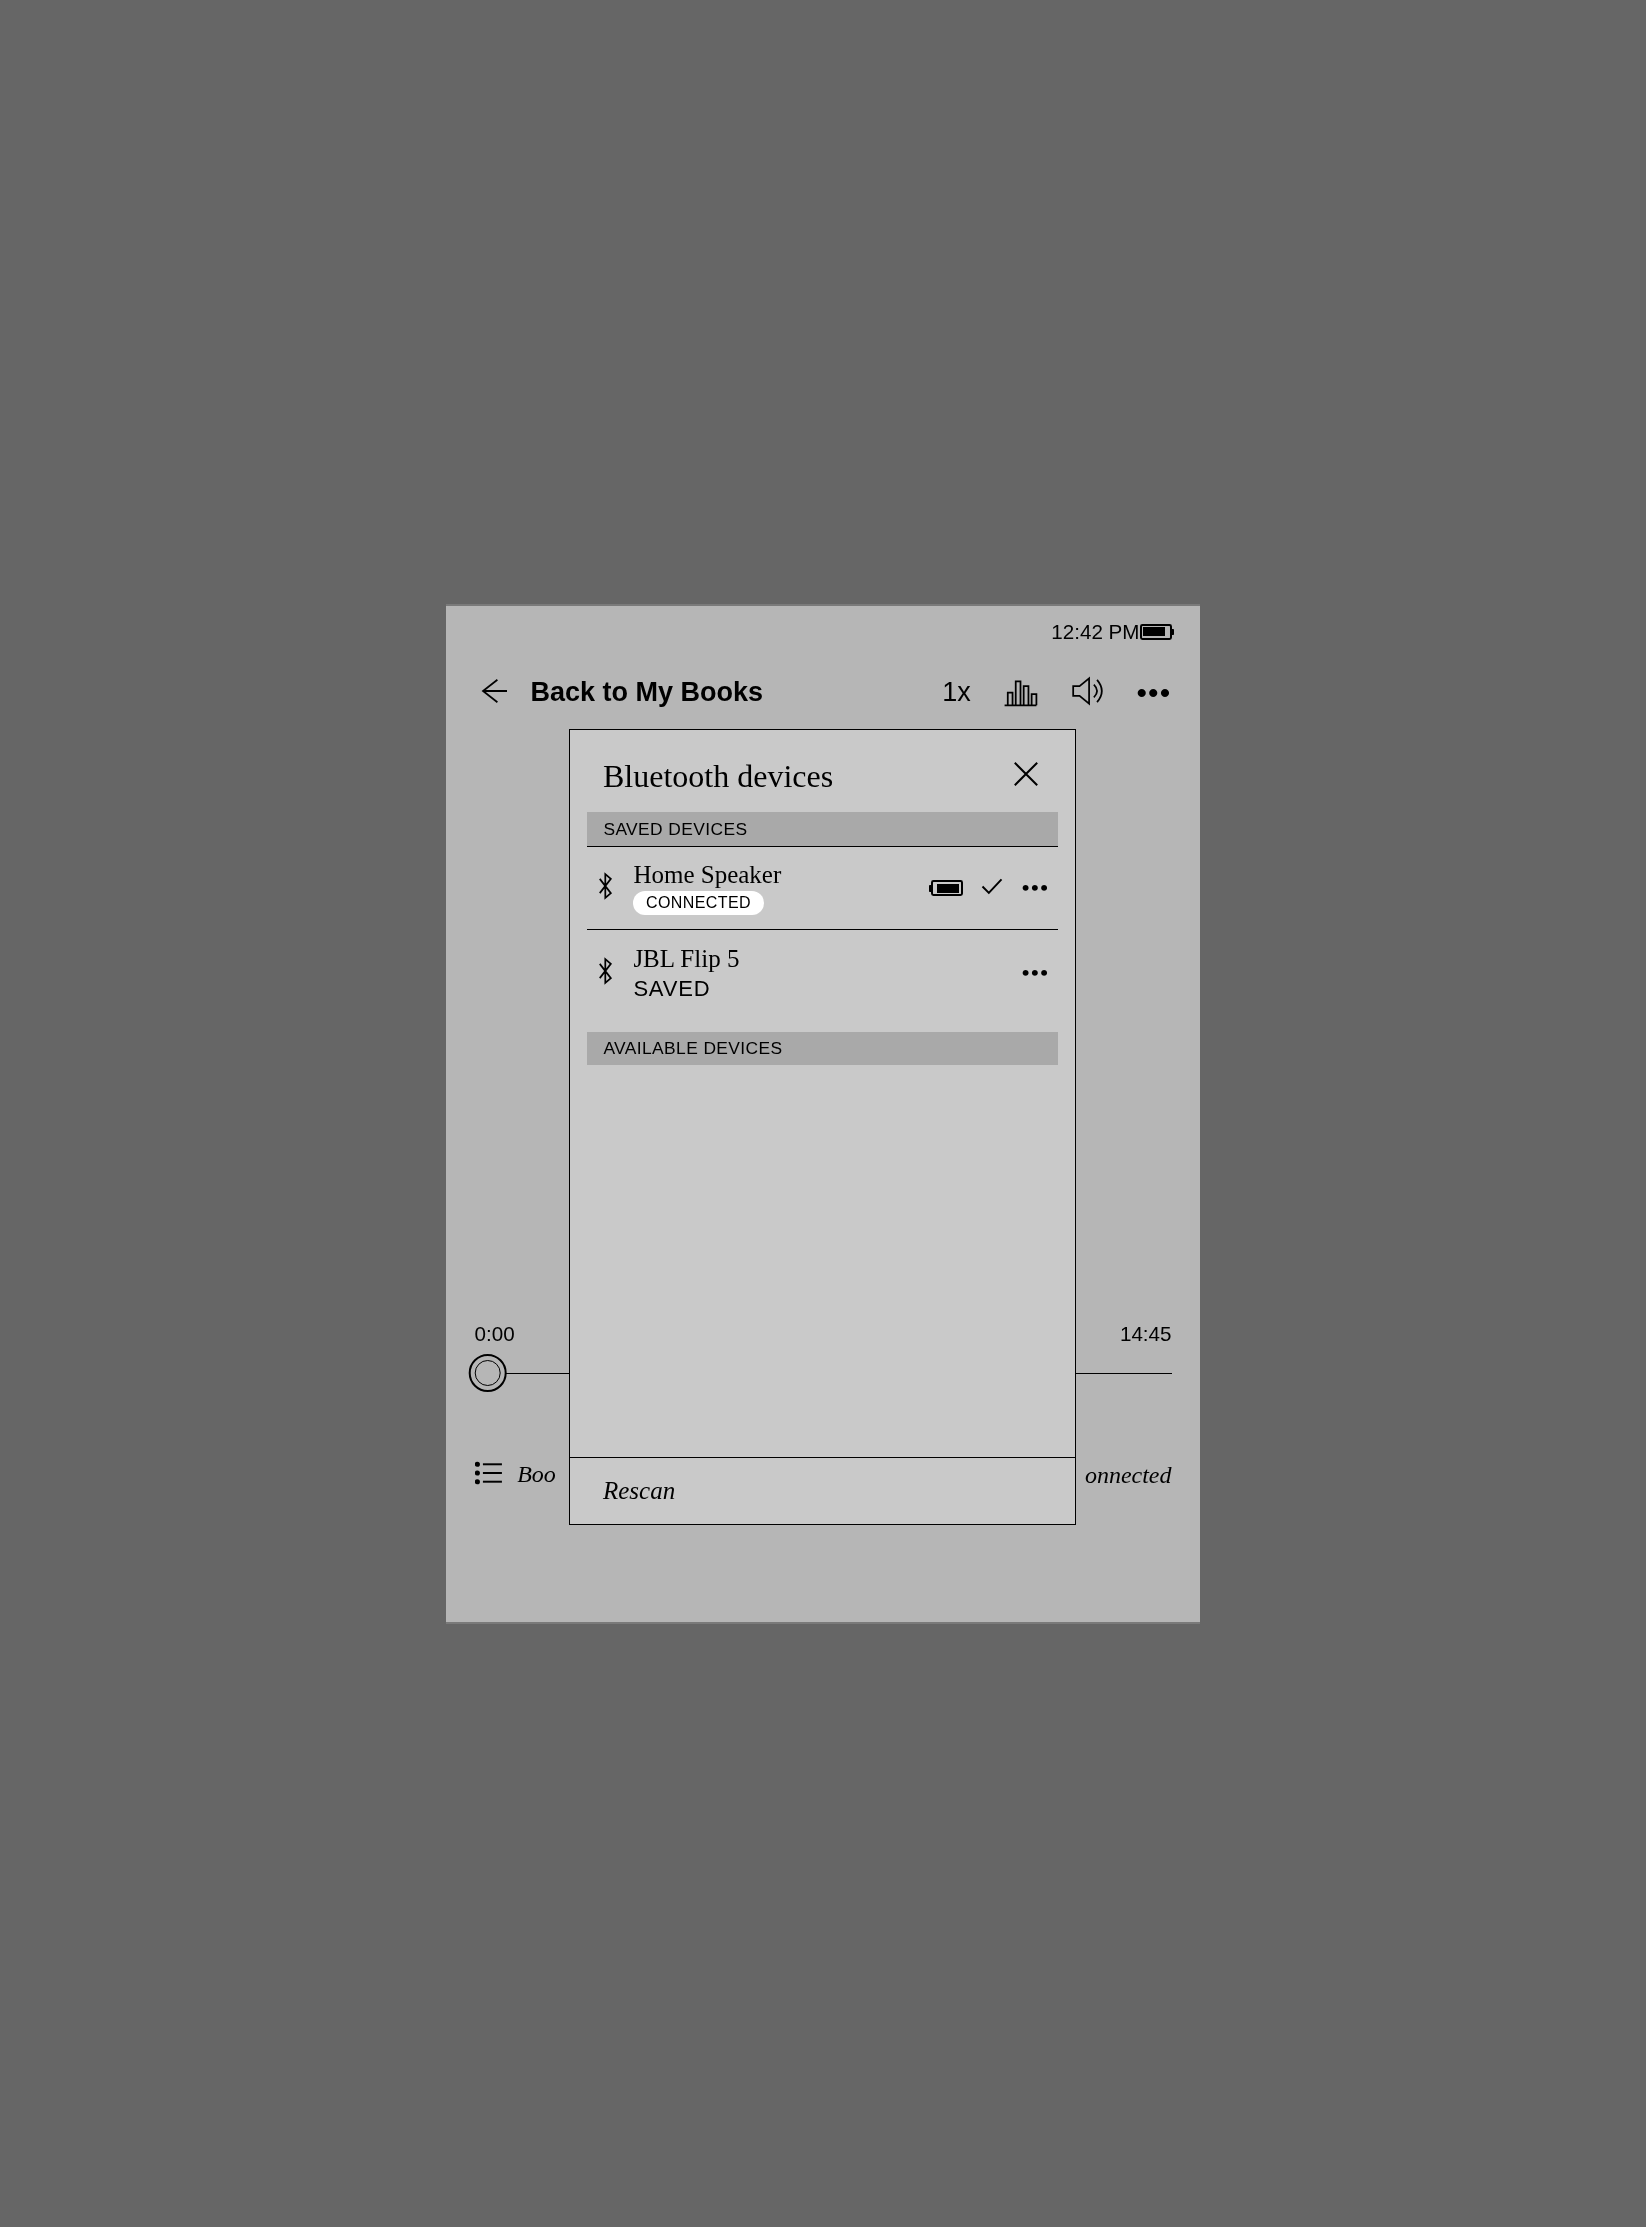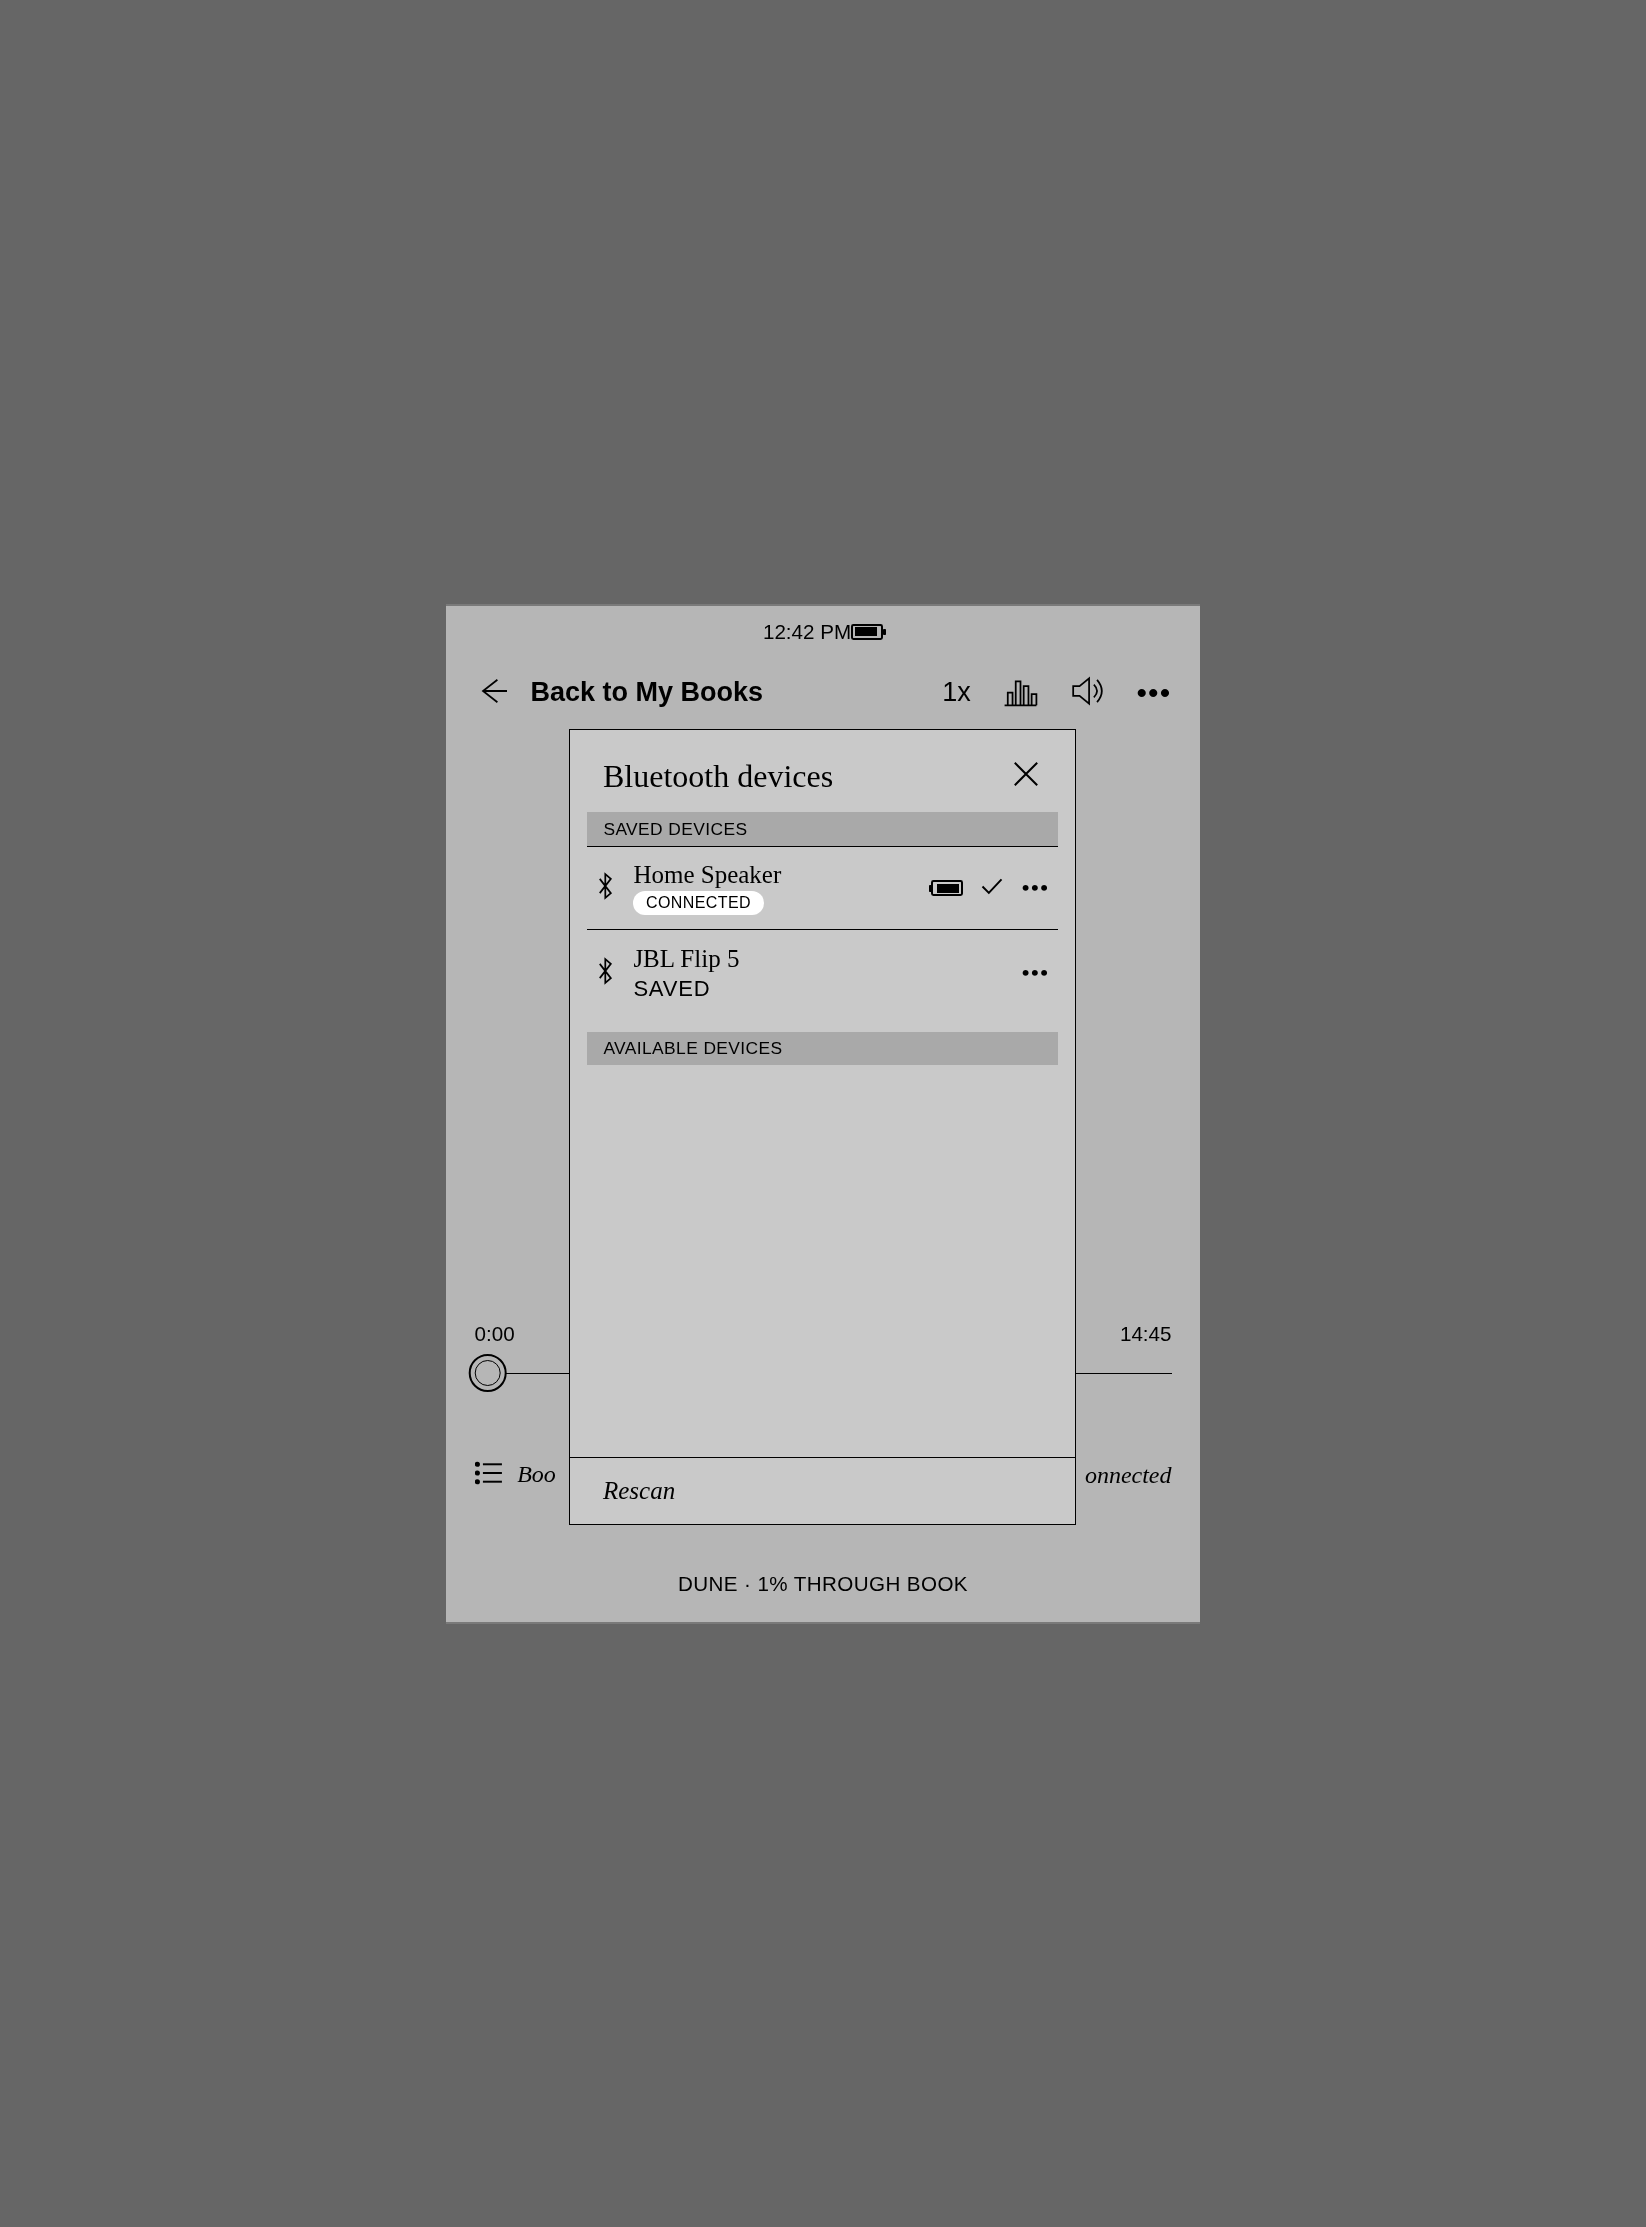--- a/index.html
+++ b/index.html
@@ -18,21 +18,21 @@
     position: relative;
     overflow: hidden;
     border-top: 2.4px solid #7a7a7a;
     border-bottom: 2.4px solid #7a7a7a;
   }
   
   .statusbar {
     position: absolute;
     top: 14.2px; left: 0; right: 0;
     display: flex;
-    justify-content: center;
+    justify-content: flex-end;
     align-items: center;
     padding: 0 28.5px;
     font-family: -apple-system, 'Helvetica Neue', Arial, sans-serif;
     font-size: 20.6px;
     color: #000;
   }
   .battery-icon-sm {
     width: 32px; height: 16px;
     border: 2px solid #000;
     border-radius: 2.4px;
@@ -202,21 +202,20 @@
             <circle cx="3" cy="15" r="2" fill="#000"></circle>
             <path d="M10 15 H34"></path>
             <circle cx="3" cy="26" r="2" fill="#000"></circle>
             <path d="M10 26 H34"></path>
           </svg>
       </span>
       <span>Boo</span>
     </div>
     <span>onnected</span>
   </div>
-  <div class="footer">DUNE · 1% THROUGH BOOK</div>
 
   <div class="modal">
     <div class="modal-header">
       <div class="modal-title">Bluetooth devices</div>
       <span class="close-btn">
         <svg viewBox="0 0 40 40">
             <path d="M6 6 L34 34 M34 6 L6 34"></path>
           </svg>
       </span>
     </div>

